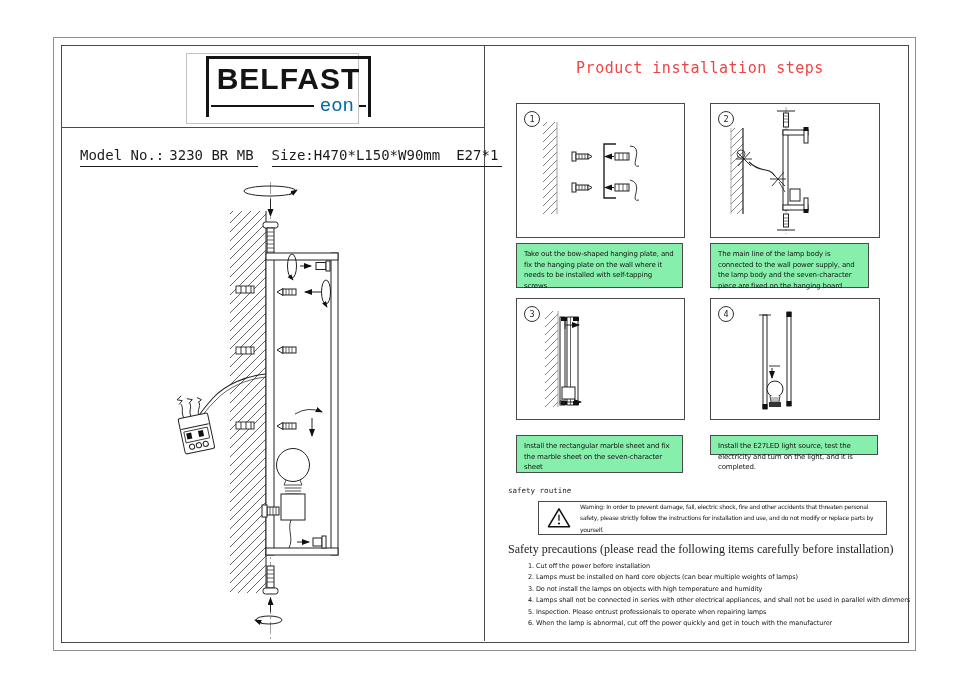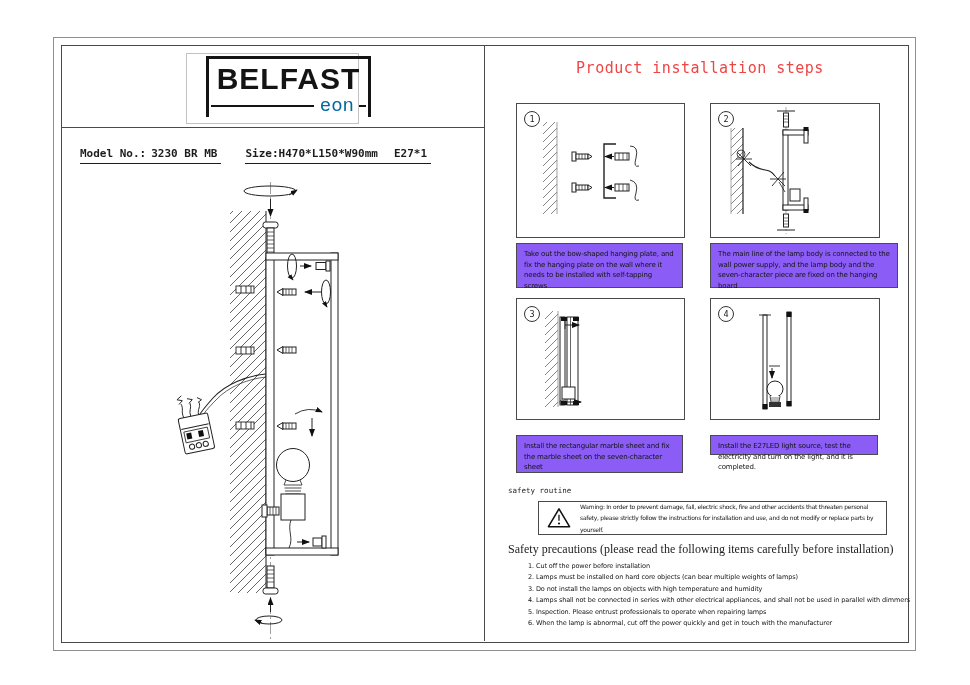--- a/index.html
+++ b/index.html
@@ -15,31 +15,31 @@
   .logo-box{position:absolute;left:3px;top:2px;width:159px;height:58px;border:3px solid #141414;border-bottom:none;margin-left:16px;}
   .logo-name{position:absolute;left:0;right:0;top:3px;text-align:center;
              font-family:"Liberation Sans","DejaVu Sans",sans-serif;font-weight:700;
              font-size:30px;letter-spacing:1px;color:#141414;}
   .logo-sub-row{position:absolute;left:2px;right:2px;bottom:2px;height:18px;display:flex;align-items:center;}
   .logo-sub-line{flex:1;height:2px;background:#141414;}
   .logo-sub{font-family:Liberation Mono, monospace;font-size:19px;line-height:16px;margin:0 5px 0 6px;color:#0369a1;}
   .logo-sub-dash{width:7px;height:2px;background:#141414;}
 
   
-  .model-row{position:absolute;left:80px;top:147px;display:flex;gap:24px;
-             font-family:"DejaVu Sans Mono",monospace;font-size:11px;color:#1c1c1c;white-space:nowrap;font-weight:bold;}
+  .model-row{position:absolute;left:80px;top:147px;display:flex;gap:14px;
+             font-family:"DejaVu Sans Mono",monospace;font-size:14px;color:#1c1c1c;white-space:nowrap;}
   .u-seg{border-bottom:1px solid #1c1c1c;padding:0 4px 3px 0;}
   .u-seg .lbl{margin-right:5px;}
   .u-seg .gap{display:inline-block;width:16px;}
 
   
   .steps-title{position:absolute;left:490px;top:59px;width:420px;text-align:center;
                font-family:"DejaVu Sans Mono",monospace;font-size:15px;letter-spacing:.5px;color:#ef4444;}
   .step-box{position:absolute;border:1px solid #4a4a4a;background:#fff;}
-  .cap-box{position:absolute;border:1px solid #4a4a4a;background:#8b5cf6;padding:5px 7px;box-sizing:border-box;
+  .cap-box{position:absolute;border:1px solid #4a4a4a;background:#86efac;padding:5px 7px;box-sizing:border-box;
            font-size:7px;line-height:1.5;letter-spacing:-0.15px;color:#151515;}
   .badge{position:absolute;left:7px;top:7px;width:14px;height:14px;border:1px solid #333;border-radius:50%;
          font-family:"DejaVu Sans Mono",monospace;font-size:8.5px;line-height:14px;text-align:center;color:#222;}
   .step-svg{position:absolute;left:0;top:0;width:100%;height:100%;}
 
   .routine-label{position:absolute;left:508px;top:486px;font-family:"DejaVu Sans Mono",monospace;font-size:7.5px;color:#1c1c1c;text-align:center;}
   .warning-box{position:absolute;left:538px;top:501px;width:349px;height:34px;border:1px solid #4a4a4a;
                display:flex;align-items:center;box-sizing:border-box;}
   .warning-tri{flex:0 0 auto;margin:0 9px 0 8px;}
   .warning-text{flex:1;font-size:6px;letter-spacing:-0.25px;line-height:1.85;color:#151515;padding-right:5px;}
@@ -327,21 +327,21 @@
             <line x1="60" y1="68" x2="74" y2="82"></line>
             <line x1="73" y1="68" x2="61" y2="82"></line>
             <line x1="59" y1="75" x2="75" y2="75"></line>
           </g>
         <line x1="68" y1="78" x2="74" y2="88" stroke-width="0.8"></line>
       </g>
     </svg>
   </div>
 
   <div class="cap-box" style="left:516px;top:243px;width:167px;height:45px;">Take out the bow-shaped hanging plate, and fix the hanging plate on the wall where it needs to be installed with self-tapping screws</div>
-  <div class="cap-box" style="left:710px;top:243px;width:188px;height:45px;">The main line of the lamp body is connected to the wall power supply, and the lamp body and the seven-character piece are fixed on the hanging board</div>
+  <div class="cap-box" style="left:710px;top:243px;width:159px;height:45px;">The main line of the lamp body is connected to the wall power supply, and the lamp body and the seven-character piece are fixed on the hanging board</div>
 
   <div class="step-box" style="left:516px;top:298px;width:167px;height:120px;">
     <div class="badge">3</div>
     <svg class="step-svg" viewBox="0 0 167 120">
       <defs>
           <pattern id="h3" width="8" height="8" patternUnits="userSpaceOnUse">
             <path d="M-1,9 L9,-1" stroke="#666" stroke-width="0.8"></path>
           </pattern>
       <marker id="a3" markerWidth="9" markerHeight="8" refX="7" refY="3" orient="auto">
             <path d="M0,0 L8,3 L0,6 Z" fill="#111"></path>

